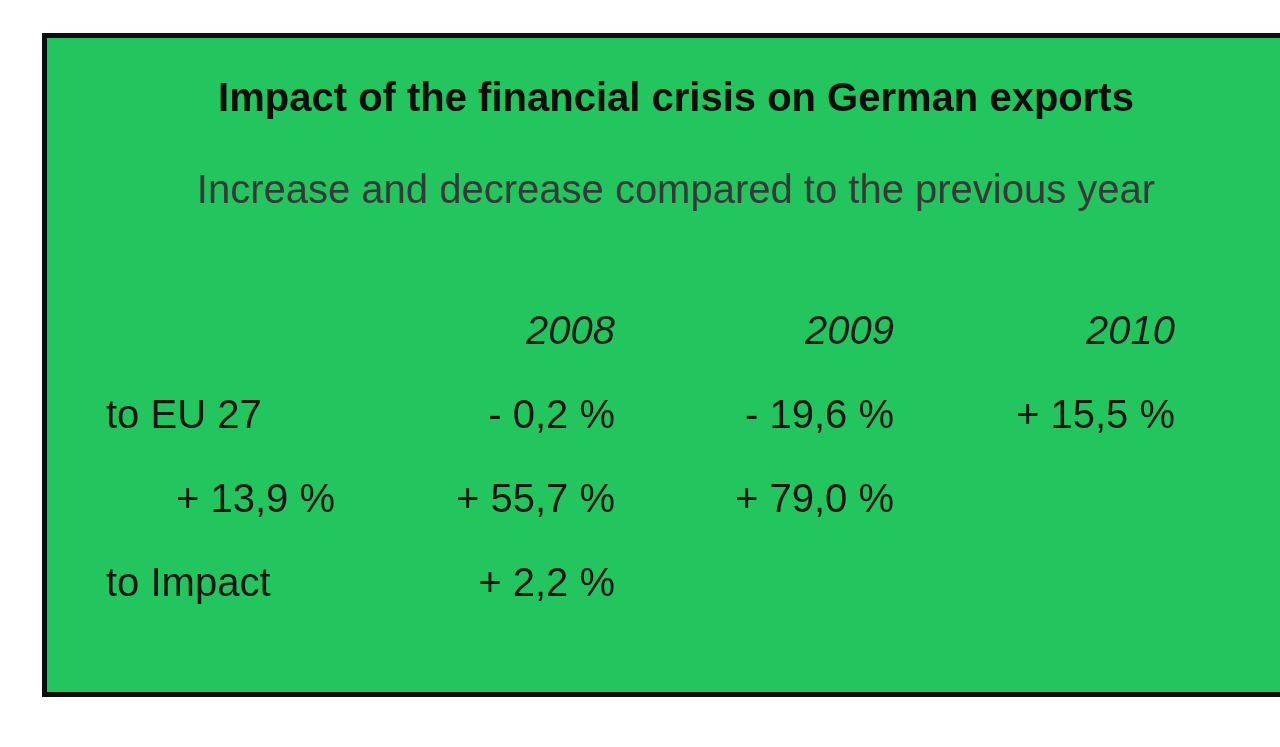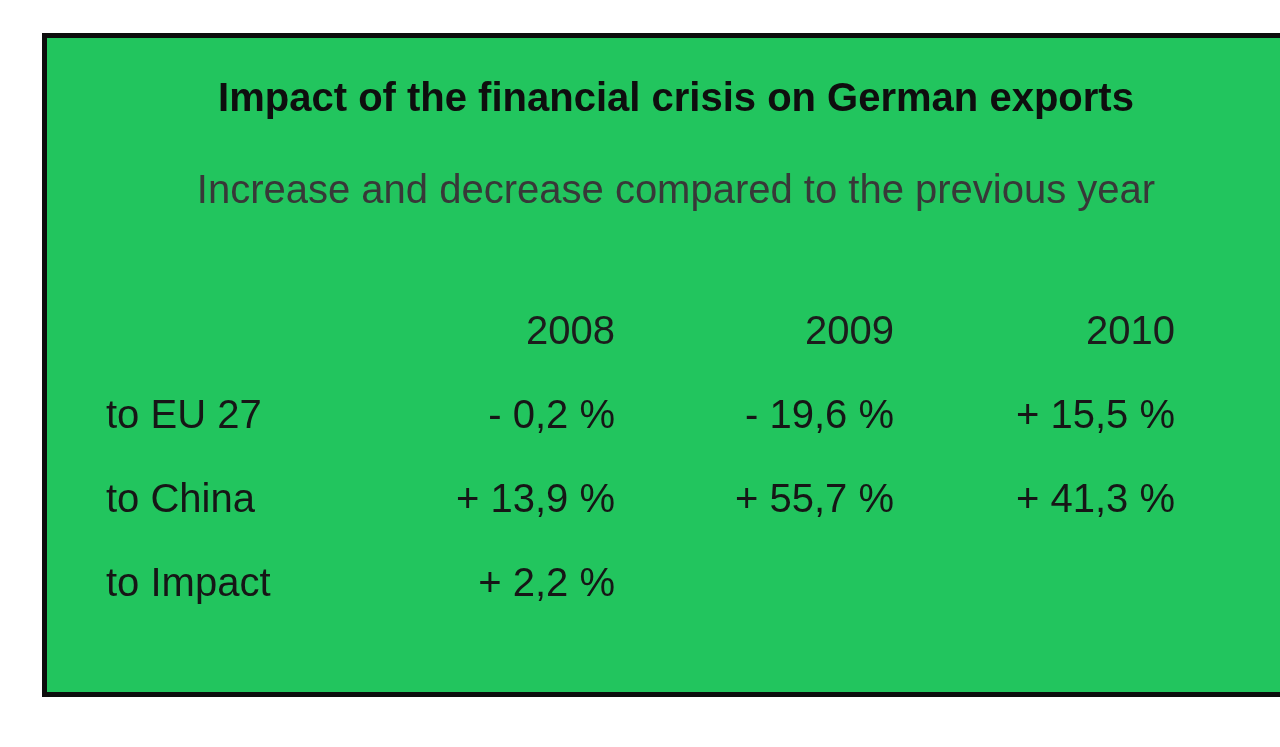--- a/index.html
+++ b/index.html
@@ -54,20 +54,21 @@
   .cell-label {
     text-align: left;
     white-space: nowrap;
   }
   .cell-num {
     text-align: right;
     white-space: nowrap;
   }
   .header-row .cell-num {
     color: #1c1c1c;
+    font-style: italic;
   }
 </style>
 </head>
 <body>
 
 <div class="frame">
 
   <div class="title">Impact of the financial crisis on German exports</div>
 
   <div class="subtitle">Increase and decrease compared to the previous year</div>
@@ -83,24 +84,23 @@
 
 
     <div class="row">
       <div class="cell-label">to EU 27</div>
       <div class="cell-num">- 0,2 %</div>
       <div class="cell-num">- 19,6 %</div>
       <div class="cell-num">+ 15,5 %</div>
     </div>
 
     <div class="row">
-      <div class="cell-label">to China</div>
       <div class="cell-num">+ 13,9 %</div>
       <div class="cell-num">+ 55,7 %</div>
-      <div class="cell-num">+ 41,3 %</div>
+      <div class="cell-num">+ 79,0 %</div>
     </div>
 
     <div class="row">
       <div class="cell-label">to Impact</div>
       <div class="cell-num">+ 2,2 %</div>
     </div>
 
   </div>
 </div>
 

